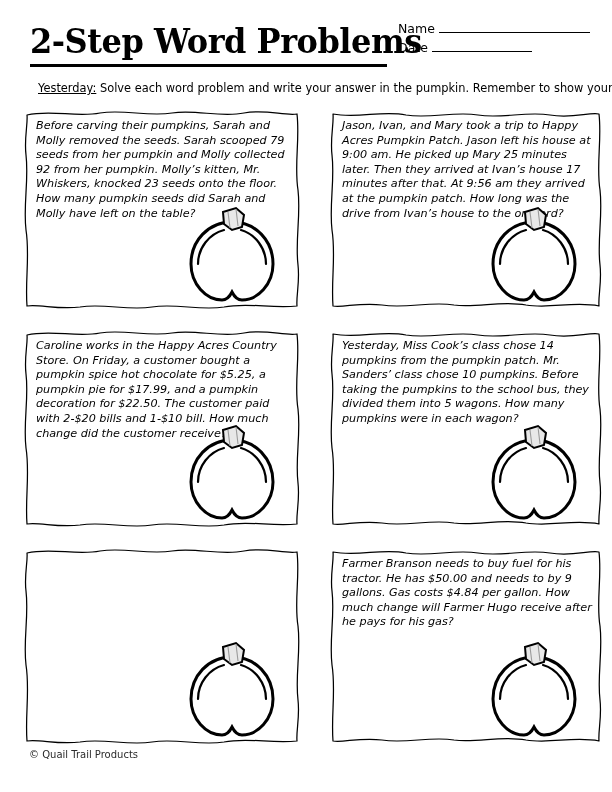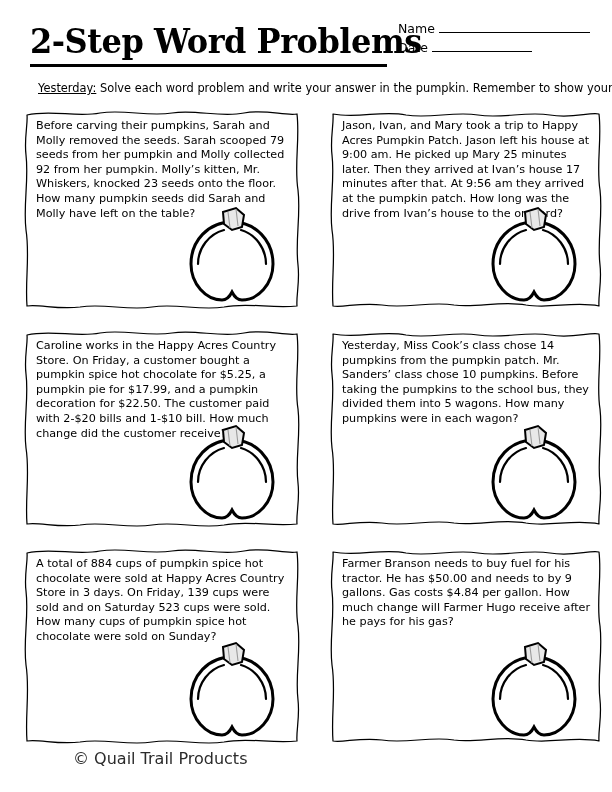--- a/index.html
+++ b/index.html
@@ -74,20 +74,21 @@
     text-decoration: underline;
   }
 
   
   #problem-grid {
     position: absolute;
     left: 0;
     top: 108px;
     width: 560px;
     height: 640px;
+    font-style: italic;
   }
   .problem-box {
     position: absolute;
     box-sizing: border-box;
   }
   .pb-col-left  { left: 24px;  width: 276px; }
   .pb-col-right { left: 330px; width: 272px; }
   .pb-row-1 { top: 2px;   height: 200px; }
   .pb-row-2 { top: 222px; height: 198px; }
   .pb-row-3 { top: 440px; height: 197px; }
@@ -122,23 +123,22 @@
     width: 112px;
     height: 100px;
   }
   .pumpkin-holder svg { display: block; }
 
   
   #footer-credit {
     position: absolute;
     left: 29px;
     top: 749px;
-    font-size: 16px;
+    font-size: 10px;
     color: #2b2b2b;
-    margin-left: 44px;
   }
 </style>
 </head>
 <body>
 
 <div id="header">
 
   <div id="worksheet-title">2-Step Word Problems</div>
   <div id="title-underline"></div>
 
@@ -235,21 +235,20 @@
     </div>
   </div>
 
   <div class="problem-box pb-col-left pb-row-3">
     <svg class="box-frame" viewBox="0 0 276 197" preserveAspectRatio="none">
       <path d="M3,5 C28,-1 52,8 76,3 C100,-1 124,7 148,3 C172,-1 196,8 220,3 C242,-1 260,6 273,4
                C276,29 270,54 274,78 C277,103 271,128 274,152 C276,169 272,183 273,193
                C248,196 224,189 200,194 C176,198 152,190 128,194 C104,198 80,190 56,194 C34,197 16,191 3,193
                C1,167 6,142 2,117 C-1,92 5,68 2,43 C0,27 4,13 3,5 Z"></path>
     </svg>
-    <div class="problem-text">A total of 884 cups of pumpkin spice hot chocolate were sold at Happy Acres Country Store in 3 days. On Friday, 139 cups were sold and on Saturday 523 cups were sold. How many cups of pumpkin spice hot chocolate were sold on Sunday?</div>
     <div class="pumpkin-holder">
       <svg width="112" height="100" viewBox="0 0 112 100">
         <path d="M56,16 C32,16 15,35 15,58 C15,78 30,94 46,94 C51,94 54,90 56,86 C58,90 61,94 66,94 C82,94 97,78 97,58 C97,35 80,16 56,16 Z" fill="#ffffff" stroke="#000000" stroke-width="3"></path>
         <path d="M22,58 C22,42 33,28 48,24" fill="none" stroke="#000000" stroke-width="2.2" stroke-linecap="round"></path>
         <path d="M90,58 C90,42 79,28 65,24" fill="none" stroke="#000000" stroke-width="2.2" stroke-linecap="round"></path>
         <path d="M47,6 L60,2 L68,9 L66,21 L56,24 L48,18 Z" fill="#e8e8e8" stroke="#000000" stroke-width="2"></path>
         <path d="M52,6 L54,22 M60,3 L62,20" fill="none" stroke="#9a9a9a" stroke-width="1.1"></path>
       </svg>
     </div>
   </div>

